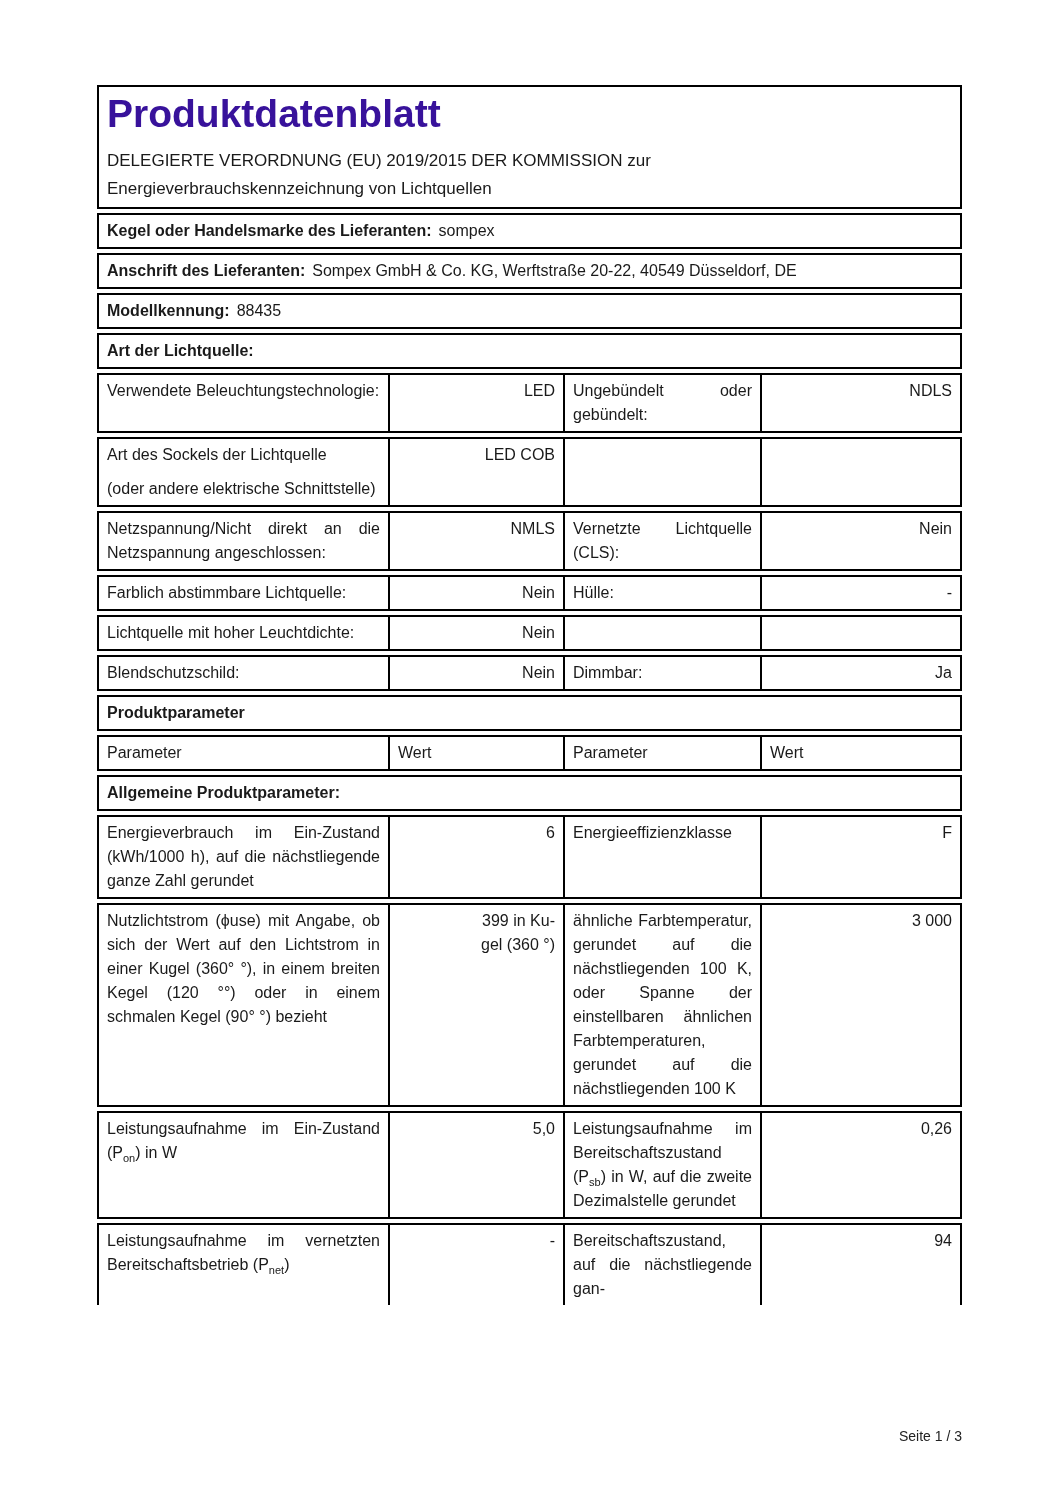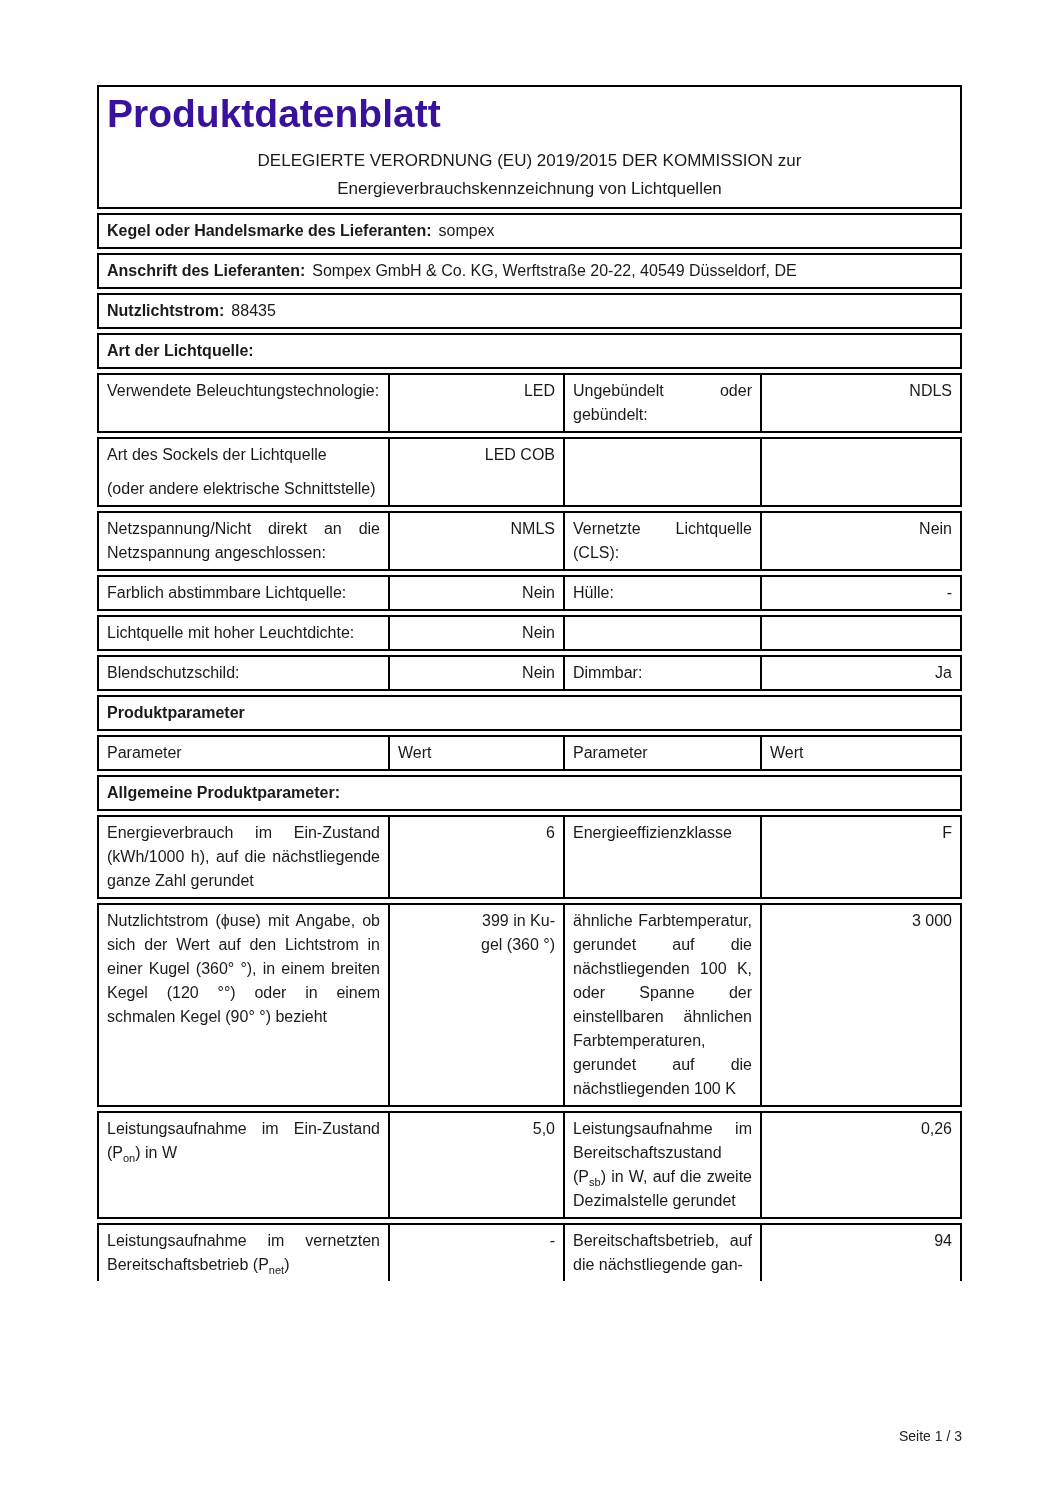--- a/index.html
+++ b/index.html
@@ -49,21 +49,20 @@
     line-height:46px;
     font-weight:bold;
     color:#38129b;
     letter-spacing:0px;
   }
   p.reg {
     margin:0;
     font-size:17px;
     line-height:28px;
     white-space:pre-line;
-    text-align:center;
   }
   .para2 { margin-top:10px; }
   sub { font-size:11px; line-height:0; }
   .footer {
     position:absolute;
     right:96px; top:1405px;
     font-size:14px;
     color:#222;
   }
 </style>
@@ -91,21 +90,21 @@
 
     <tr>
       <td colspan="4" class="kv"><b>Kegel oder Handelsmarke des Lieferanten:</b><span class="v">sompex</span></td>
     </tr>
 
     <tr>
       <td colspan="4" class="kv"><b>Anschrift des Lieferanten:</b><span class="v">Sompex GmbH &amp; Co. KG, Werftstraße 20-22, 40549 Düsseldorf, DE</span></td>
     </tr>
 
     <tr>
-      <td colspan="4" class="kv"><b>Nutzlichtstrom:</b><span class="v">88435</span></td>
+      <td colspan="4" class="kv"><b>Modellkennung:</b><span class="v">88435</span></td>
     </tr>
 
     <tr>
       <td colspan="4" class="heading">Art der Lichtquelle:</td>
     </tr>
 
     <tr>
       <td class="lbl">Verwendete Beleuchtungstechnologie:</td>
       <td class="val">LED</td>
       <td class="lbl">Ungebündelt oder gebündelt:</td>
@@ -180,21 +179,21 @@
     <tr>
       <td class="lbl"><span>Leistungsaufnahme im Ein-Zustand (P</span><sub>on</sub><span>) in W</span></td>
       <td class="val">5,0</td>
       <td class="lbl"><span>Leistungsaufnahme im Bereitschaftszustand (P</span><sub>sb</sub><span>) in W, auf die zweite Dezimalstelle gerundet</span></td>
       <td class="val">0,26</td>
     </tr>
 
     <tr class="cut">
       <td class="lbl"><span>Leistungsaufnahme im vernetzten Bereitschaftsbetrieb (P</span><sub>net</sub><span>)</span></td>
       <td class="val">-</td>
-      <td class="lbl">Bereitschaftsbetrieb, auf die nächstliegende gan-</td>
+      <td class="lbl">Bereitschaftszustand, auf die nächstliegende gan-</td>
       <td class="val">94</td>
     </tr>
 
   </tbody>
     </table>
 
   <div class="footer">Seite 1 / 3</div>
 </div>
 
 </body></html>

